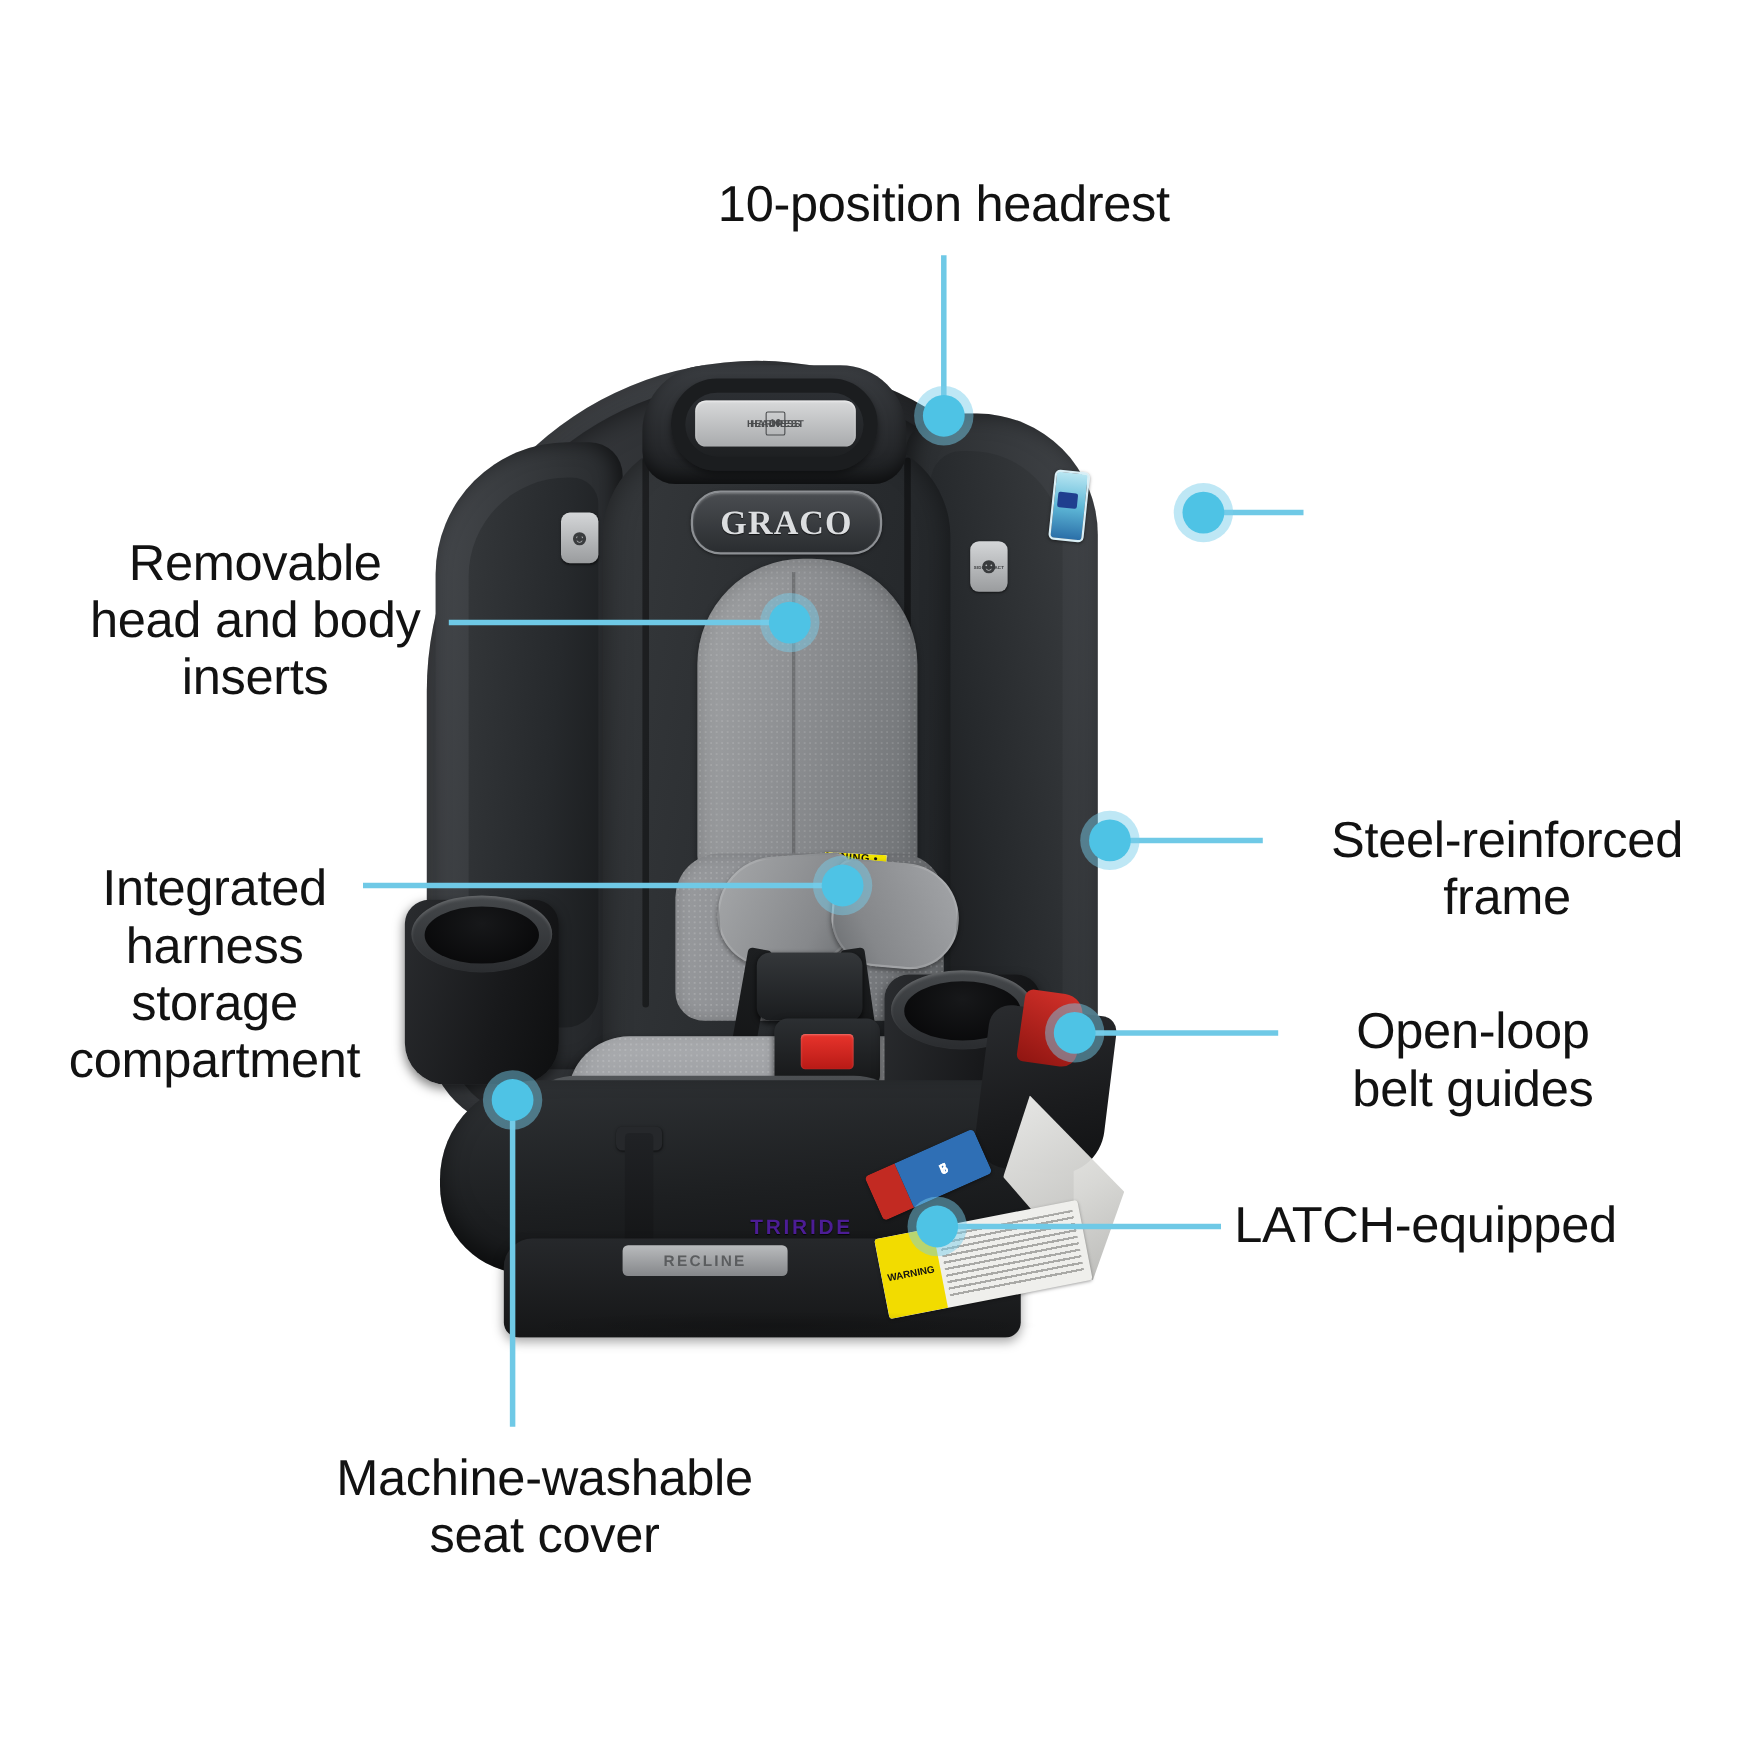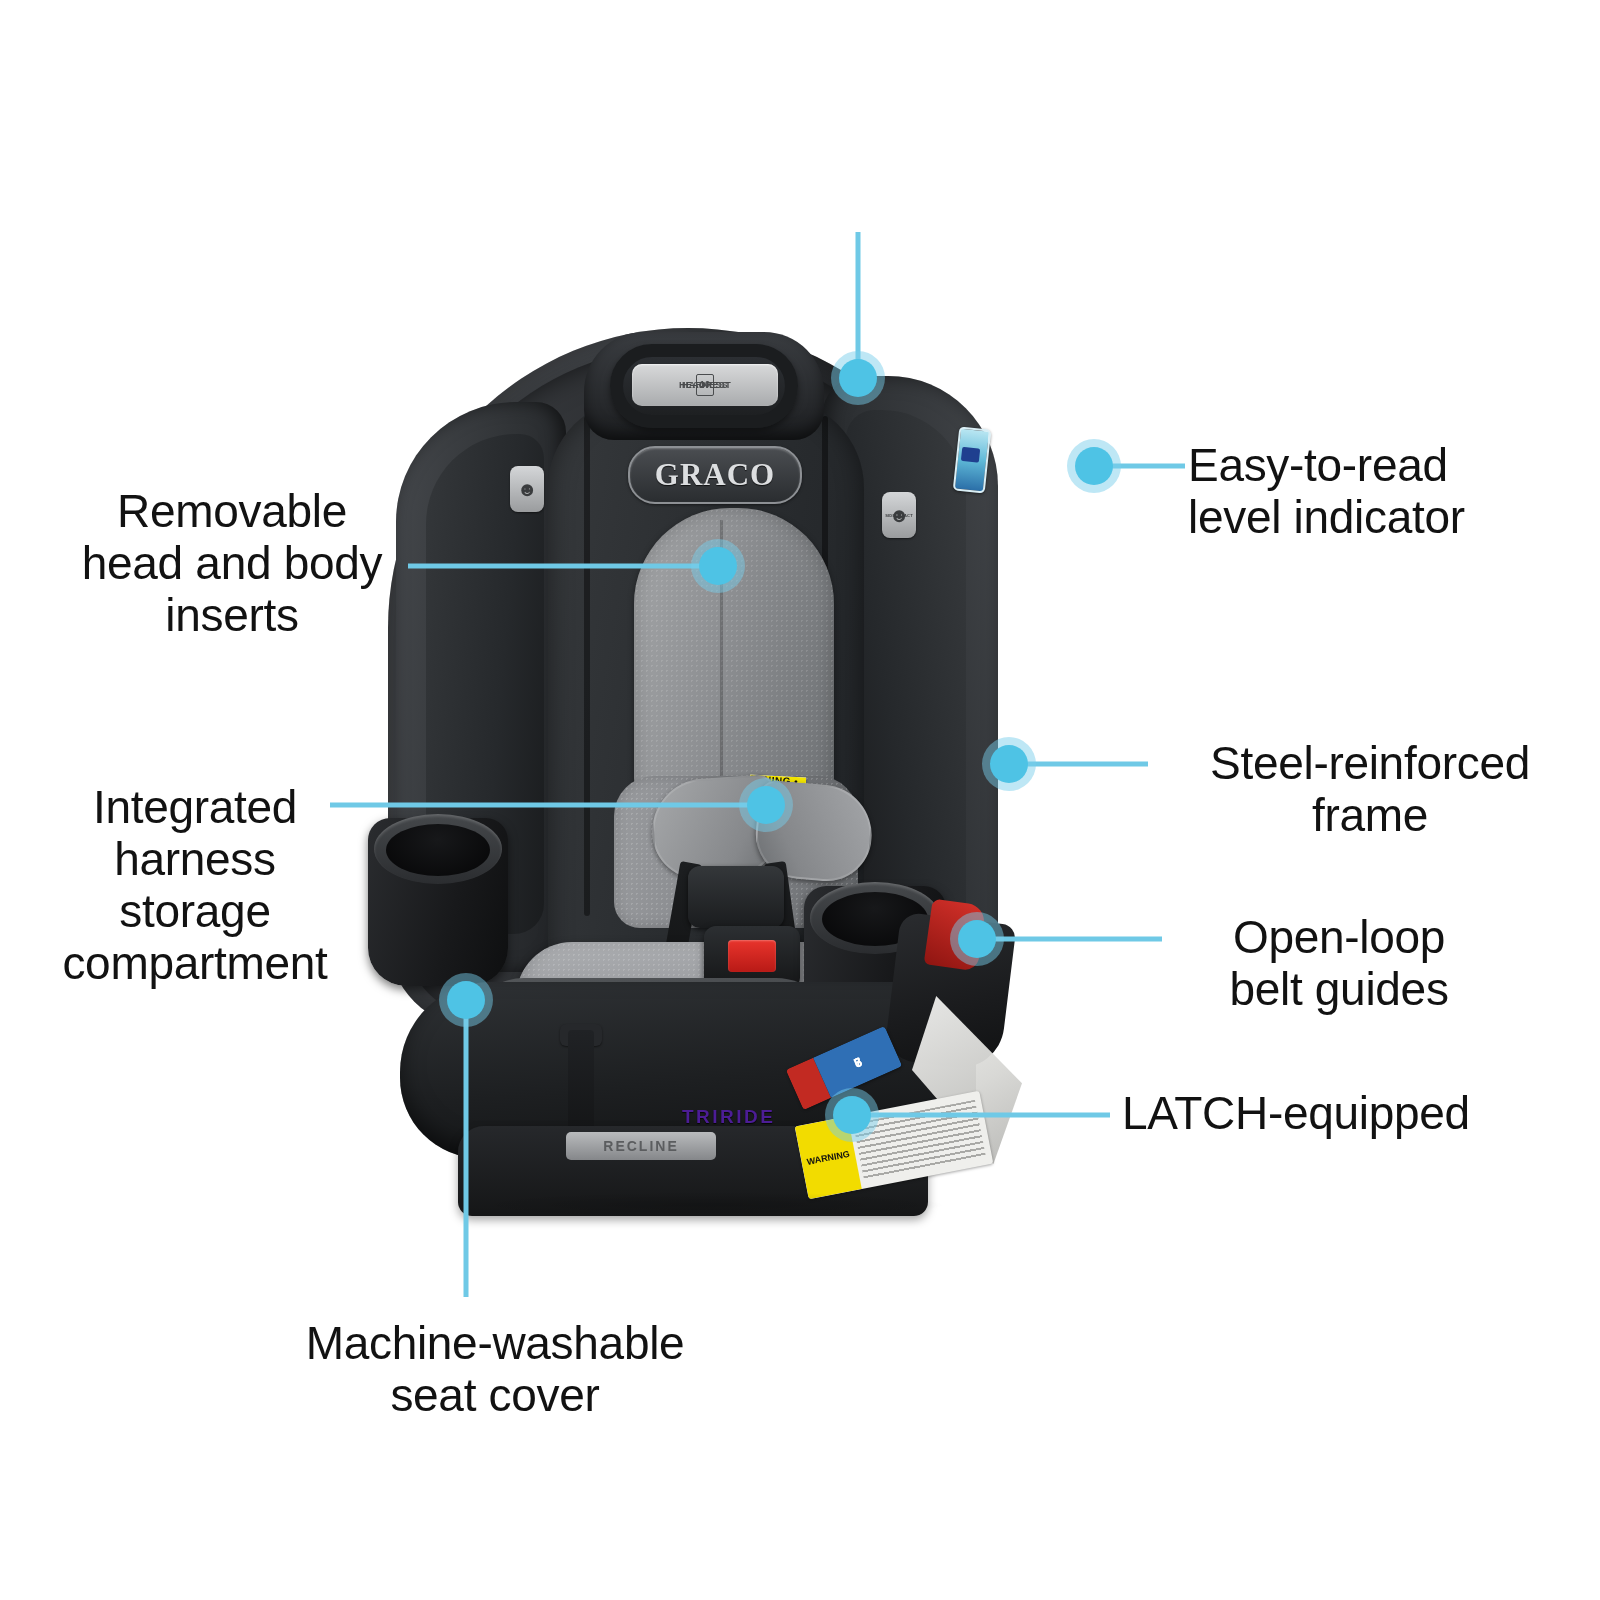--- a/index.html
+++ b/index.html
@@ -605,23 +605,22 @@
     <div class="dot-outer" style="left:977px;  top:939px;  width:54px; height:54px;"></div>
     <div class="dot-inner" style="left:977px;  top:939px;  width:38px; height:38px;"></div>
 
     <div class="dot-outer" style="left:852px;  top:1115px; width:54px; height:54px;"></div>
     <div class="dot-inner" style="left:852px;  top:1115px; width:38px; height:38px;"></div>
 
     <div class="dot-outer" style="left:466px;  top:1000px; width:54px; height:54px;"></div>
     <div class="dot-inner" style="left:466px;  top:1000px; width:38px; height:38px;"></div>
   </div>
 
-
-  <div class="callout-label align-left" style="left:1188px; top:440px; width:400px;">Easy-to-read
-level indicator</div>
+  <div class="callout-label align-center" style="left:628px; top:160px; width:460px;">10-position headrest</div>
+
 
   <div class="callout-label align-center" style="left:62px; top:486px; width:340px;">Removable
 head and body
 inserts</div>
 
   <div class="callout-label align-center" style="left:1160px; top:738px; width:420px;">Steel-reinforced
 frame</div>
 
   <div class="callout-label align-center" style="left:30px; top:782px; width:330px;">Integrated
 harness

